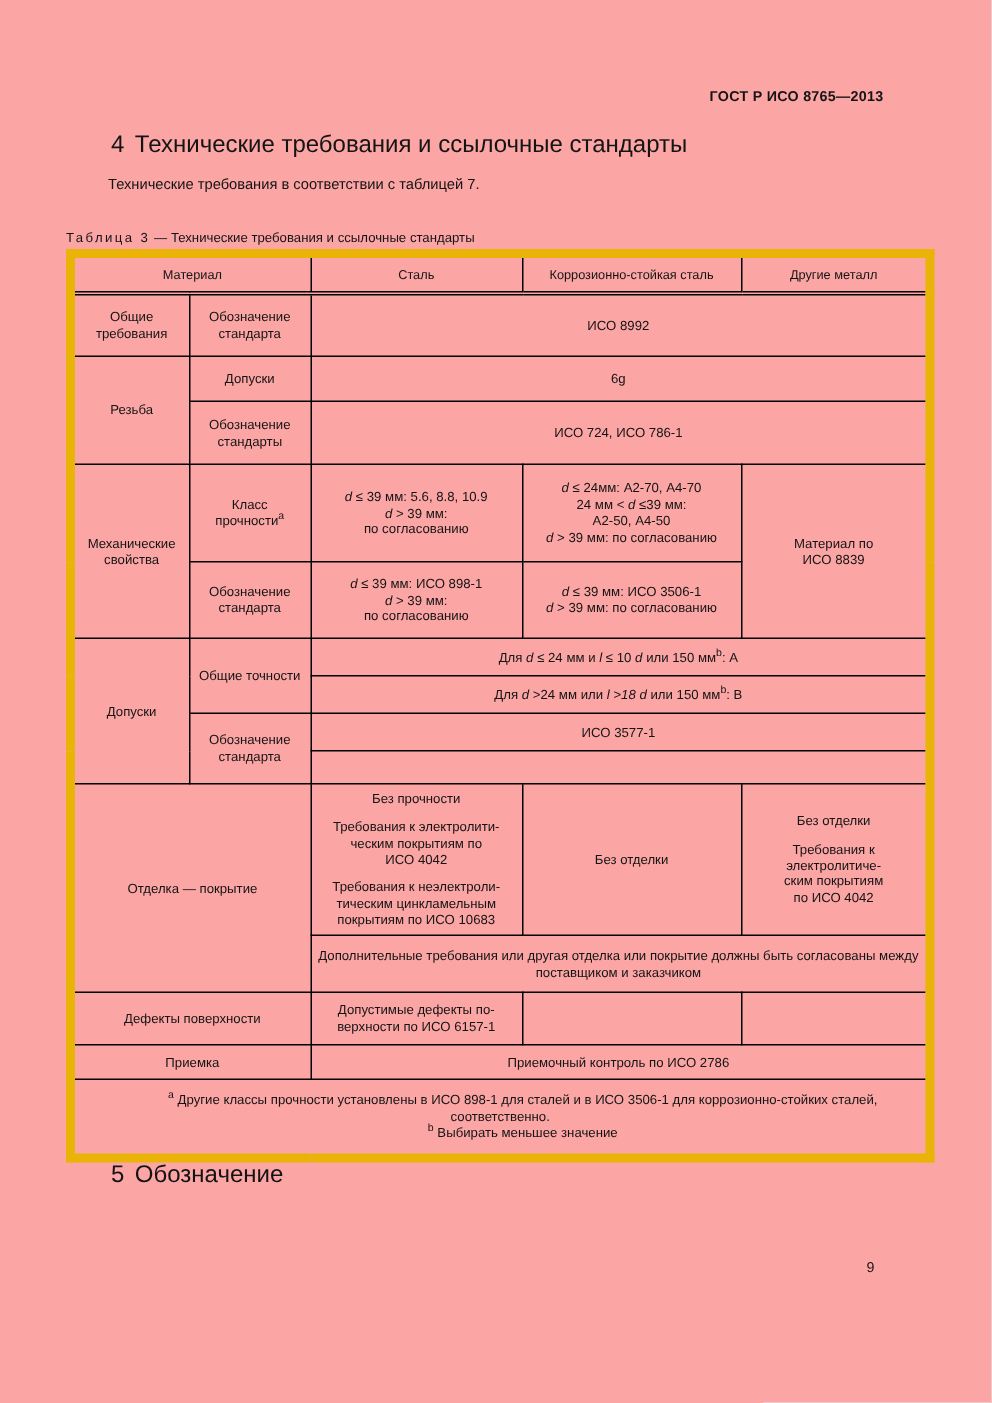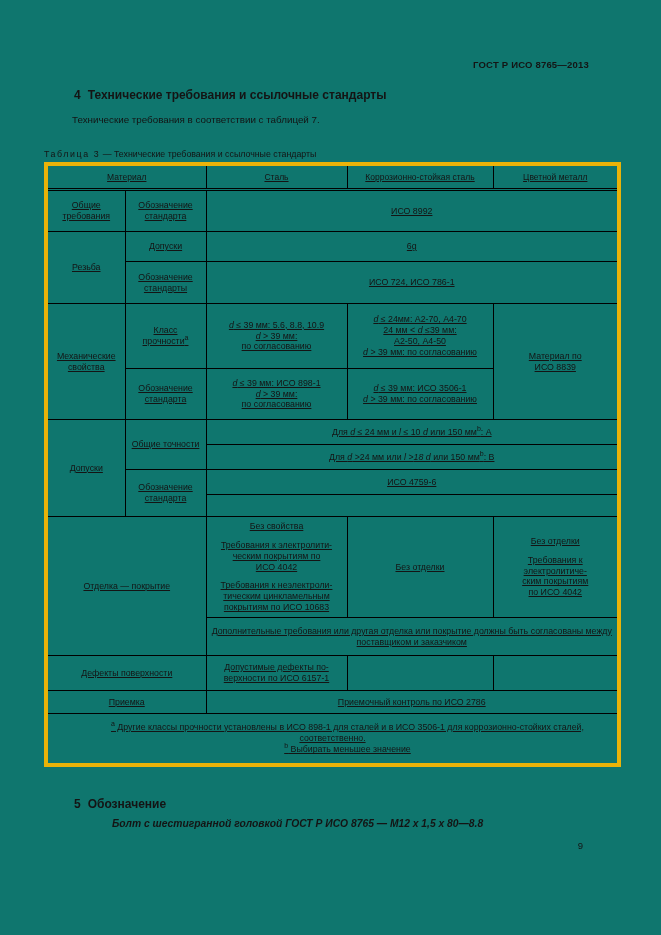--- a/index.html
+++ b/index.html
@@ -1,51 +1,51 @@
 <!DOCTYPE html>
 <html lang="ru"><head>
 <meta charset="utf-8">
 <style>
   html,body { margin:0; padding:0; background:#e8e8e8; }
   .page {
     position:relative; width:661px; height:935px; margin:0 auto;
-    background:#0f766e; color:#141414;
+    background:#fca5a5; color:#141414;
     font-family:"Liberation Sans","DejaVu Sans",sans-serif;
     overflow:hidden;
   }
   .doc-header {
     position:absolute; top:59px; right:72px;
     font-size:9.5px; font-weight:bold; letter-spacing:.2px;
   }
   .content { position:absolute; left:44px; top:88px; width:573px; }
 
-  .sec-title { font-size:12px; font-weight:bold; margin:0 0 0 30px; }
+  .sec-title { font-size:16px; font-weight:normal; margin:0 0 0 30px; }
   .sec-title .sec-num { margin-right:7px; }
   .intro { font-size:9.8px; margin:12px 0 0 0; text-indent:28px; }
 
   .tbl-caption { font-size:8.8px; margin:24px 0 3px 0; }
   .tbl-caption .cap-label { letter-spacing:1.6px; }
 
   table.gost {
     border-collapse:collapse; table-layout:fixed; width:573px;
-    font-size:8.8px; line-height:1.25; border:4px solid #eab308;text-decoration:underline;
+    font-size:8.8px; line-height:1.25; border:6px solid #eab308;
   }
   table.gost td { border:1px solid #000; padding:2px 4px; text-align:center; vertical-align:middle; overflow:hidden; }
   tr.thead td { border-bottom:3px double #000; font-size:8.5px; padding:2px 2px; }
   td.c3 { border-left:3px double #000; }
   td.tl { text-align:left; vertical-align:top; padding:3px 5px; }
   td.just { text-align:justify; }
   .cellp + .cellp { margin-top:8px; }
   sup { font-size:7px; line-height:0; }
 
   td.fncell { text-align:left; vertical-align:top; padding:3px 6px 4px 6px; font-size:8.8px; }
   .fn-line { text-indent:30px; }
   .fn-line + .fn-line { margin-top:1px; }
 
-  .sec5-title { margin-top:30px; }
+  .sec5-title { }
   .example-intro {
     font-size:10.3px; font-weight:bold; font-style:italic;
     text-align:justify; text-indent:32px; line-height:1.75;
     margin:13px 0 0 0;
   }
   .designation {
     font-size:10.3px; font-weight:bold; font-style:italic;
     margin:7px 0 0 68px;
   }
   .page-number { position:absolute; bottom:84px; right:78px; font-size:9.5px; }
@@ -76,21 +76,21 @@
           <col style="width:81px">
           <col style="width:141px">
           <col style="width:146px">
           <col style="width:126px">
       </colgroup>
       <tbody>
         <tr class="thead">
           <td colspan="2" style="height:18px">Материал</td>
           <td class="c3">Сталь</td>
           <td>Коррозионно-стойкая сталь</td>
-          <td>Цветной металл</td>
+          <td>Другие металл</td>
         </tr>
 
         <tr>
           <td style="height:36px">Общие требования</td>
           <td>Обозначение стандарта</td>
           <td class="c3" colspan="3">ИСО 8992</td>
         </tr>
 
         <tr>
           <td rowspan="2">Резьба</td>
@@ -118,30 +118,30 @@
         <tr>
           <td rowspan="4">Допуски</td>
           <td rowspan="2">Общие точности</td>
           <td class="c3" colspan="3" style="height:20px">Для <i>d</i> ≤ 24 мм и <i>l</i> ≤ 10 <i>d</i> или 150 мм<sup>b</sup>: А</td>
         </tr>
         <tr>
           <td class="c3" colspan="3" style="height:20px">Для <i>d</i> &gt;24 мм или <i>l</i> &gt;<i>18 d</i> или 150 мм<sup>b</sup>: В</td>
         </tr>
         <tr>
           <td rowspan="2">Обозначение стандарта</td>
-          <td class="c3" colspan="3" style="height:20px">ИСО 4759-6</td>
+          <td class="c3" colspan="3" style="height:20px">ИСО 3577-1</td>
         </tr>
         <tr>
           <td class="c3" colspan="3" style="height:17px"></td>
         </tr>
 
         <tr>
           <td colspan="2" rowspan="2">Отделка — покрытие</td>
           <td class="c3 tl" style="height:96px">
-            <div class="cellp">Без свойства</div>
+            <div class="cellp">Без прочности</div>
             <div class="cellp">Требования к электролити-<br>ческим покрытиям по<br>ИСО 4042</div>
             <div class="cellp">Требования к неэлектроли-<br>тическим цинкламельным<br>покрытиям по ИСО 10683</div>
           </td>
           <td class="tl">Без отделки</td>
           <td class="tl">
             <div class="cellp">Без отделки</div>
             <div class="cellp">Требования к<br>электролитиче-<br>ским покрытиям<br>по ИСО 4042</div>
           </td>
         </tr>
         <tr>
@@ -167,19 +167,18 @@
           </td>
         </tr>
       </tbody>
     </table>
 
     <div class="sec-title sec5-title">
       <span class="sec-num">5</span><span>Обозначение</span>
     </div>
 
 
-    <div class="designation">Болт с шестигранной головкой ГОСТ Р ИСО 8765 — М12 х 1,5 х 80—8.8</div>
 
   </div>
 
   <div class="page-number">9</div>
 
 </div>
 
 </body></html>

